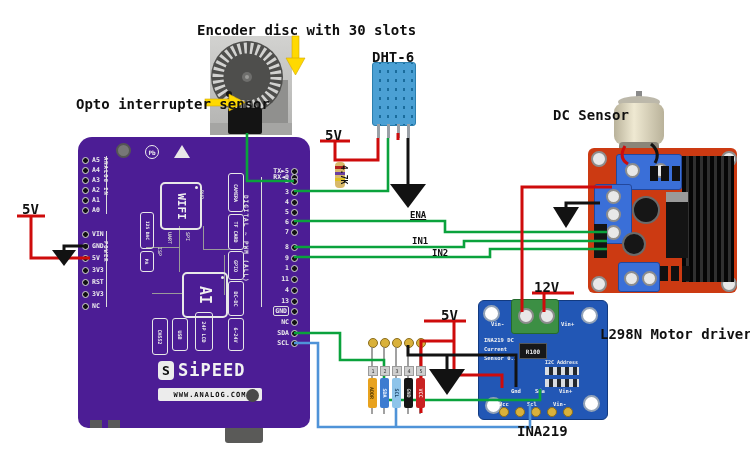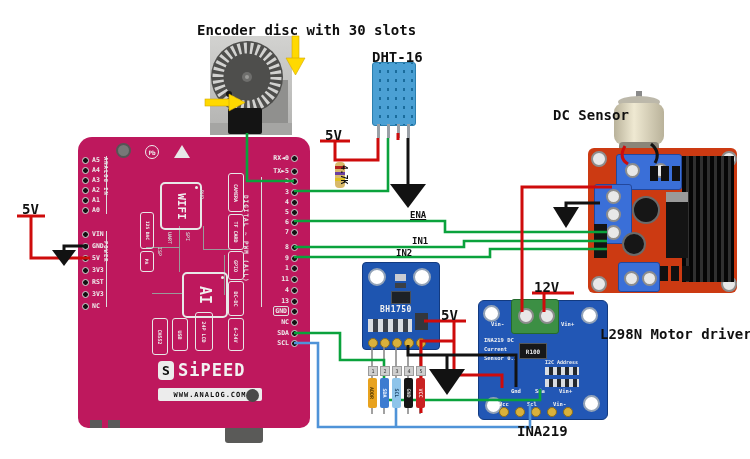--- a/index.html
+++ b/index.html
@@ -3,21 +3,21 @@
 <meta charset="utf-8">
 <style>
   html,body{margin:0;padding:0;background:#fff;}
   .stage{position:relative;width:750px;height:459px;background:#ffffff;
          font-family:"DejaVu Sans Mono",monospace;overflow:hidden;}
   .lbl{position:absolute;font-weight:bold;color:#101010;font-size:14px;
        white-space:nowrap;z-index:70;}
   .lbl.small{font-size:9px;}
   
   .board{position:absolute;left:78px;top:137px;width:232px;height:291px;
-         background:#be185d;border-radius:14px 14px 10px 10px;z-index:10;}
+         background:#4c1d95;border-radius:14px 14px 10px 10px;z-index:10;}
   .lpin,.ppin{position:absolute;left:4px;display:flex;align-items:center;gap:3px;
         color:#eee;font-size:6.5px;font-weight:bold;height:10px;}
   .rpin{position:absolute;right:12px;display:flex;align-items:center;gap:2px;
         color:#eee;font-size:6.5px;font-weight:bold;height:10px;}
   .pad{width:5px;height:5px;border-radius:50%;background:#111;border:1.5px solid #d8d8d8;flex:0 0 auto;}
   .boxed{border:1px solid #ddd;border-radius:2px;padding:0 1px;}
   .vlabel{position:absolute;transform-origin:0 0;transform:rotate(90deg);
           font-size:5.5px;color:#e8e8e8;font-weight:bold;letter-spacing:1px;white-space:nowrap;}
   .groupline{position:absolute;width:1px;background:#ddd;}
   .mbox{position:absolute;border:1px solid #e8e8e8;border-radius:3px;
@@ -141,21 +141,21 @@
         <span class="pad"></span>
         <span>3V3</span>
       </div>
     <div class="lpin" style="top:164px">
         <span class="pad"></span>
         <span>NC</span>
       </div>
     <div class="groupline" style="left:28px;top:94px;height:76px;"></div>
     <div class="vlabel" style="left:31px;top:104px;">POWER</div>
 
-    <div class="rpin" style="top:16px">
+    <div class="rpin" style="top:35px">
         <span>RX◄0</span>
         <span class="pad"></span>
       </div>
     <div class="rpin" style="top:29px">
         <span>TX►5</span>
         <span class="pad"></span>
       </div>
     <div class="rpin" style="top:39px">
         <span>2</span>
         <span class="pad"></span>
@@ -331,31 +331,20 @@
     <div style="position:absolute;left:44px;top:48px;width:24px;height:24px;border-radius:50%;background:#161616;border:2px solid #6a6a6a;"></div>
     <div style="position:absolute;left:34px;top:84px;width:20px;height:20px;border-radius:50%;background:#161616;border:2px solid #6a6a6a;"></div>
     <div style="position:absolute;left:62px;top:18px;width:8px;height:15px;background:#101010;"></div>
     <div style="position:absolute;left:73px;top:18px;width:8px;height:15px;background:#101010;"></div>
     <div style="position:absolute;left:84px;top:18px;width:8px;height:15px;background:#101010;"></div>
     <div style="position:absolute;left:72px;top:118px;width:8px;height:15px;background:#101010;"></div>
     <div style="position:absolute;left:83px;top:118px;width:8px;height:15px;background:#101010;"></div>
     <div style="position:absolute;left:94px;top:118px;width:8px;height:15px;background:#101010;"></div>
   </div>
 
-  <div class="bh">
-    <div class="hole" style="left:5px;top:5px;width:14px;height:14px;"></div>
-    <div class="hole" style="left:50px;top:5px;width:14px;height:14px;"></div>
-    <div style="position:absolute;left:32px;top:11px;width:11px;height:7px;background:#c9ccd2;"></div>
-    <div style="position:absolute;left:32px;top:20px;width:11px;height:5px;background:#3a3f46;"></div>
-    <div style="position:absolute;left:28px;top:28px;width:18px;height:11px;background:#1d2126;border:1px solid #4a5058;"></div>
-    <div class="silk" style="left:17px;top:42px;font-size:8px;letter-spacing:0.5px;">BH1750</div>
-    <div style="position:absolute;left:52px;top:50px;width:13px;height:17px;background:#33373d;"></div>
-    <div style="position:absolute;left:5px;top:56px;width:44px;height:13px;
-                background:repeating-linear-gradient(90deg,#d9dde2 0 5px,#39404a 5px 10px);"></div>
-  </div>
   <div class="goldpad" style="left:368px;top:338px;"></div>
   <div class="goldpad" style="left:380px;top:338px;"></div>
   <div class="goldpad" style="left:392px;top:338px;"></div>
   <div class="goldpad" style="left:404px;top:338px;"></div>
   <div class="goldpad" style="left:416px;top:338px;"></div>
 
   <div class="numtag" style="left:368px;">1</div>
   <div class="numtag" style="left:380px;">2</div>
   <div class="numtag" style="left:392px;">3</div>
   <div class="numtag" style="left:404px;">4</div>
@@ -454,26 +443,27 @@
 
     <g fill="#ffd900" stroke="#d4a800" stroke-width="0.6">
       <rect x="292" y="36" width="7" height="24"></rect>
       <polygon points="286,58 305,58 295.5,75"></polygon>
       <rect x="205" y="99" width="26" height="7"></rect>
       <polygon points="229,94 229,111 245,102.5"></polygon>
     </g>
   </svg>
 
   <div class="lbl" style="left:197px;top:22px;">Encoder disc with 30 slots</div>
-  <div class="lbl" style="left:372px;top:49px;">DHT-16</div>
+  <div class="lbl" style="left:76px;top:96px;">Opto interrupter sensor</div>
+  <div class="lbl" style="left:372px;top:49px;">DHT-6</div>
   <div class="lbl" style="left:553px;top:107px;">DC Sensor</div>
   <div class="lbl" style="left:600px;top:296px;margin-top:30px;">L298N Motor driver</div>
   <div class="lbl" style="left:517px;top:423px;">INA219</div>
   <div class="lbl" style="left:22px;top:201px;">5V</div>
   <div class="lbl" style="left:325px;top:127px;">5V</div>
   <div class="lbl" style="left:441px;top:307px;">5V</div>
   <div class="lbl" style="left:534px;top:279px;">12V</div>
   <div class="lbl small" style="left:348px;top:165px;transform:rotate(90deg);transform-origin:0 0;font-size:8px;">4.7K</div>
   <div class="lbl small" style="left:410px;top:210px;text-decoration:underline;">ENA</div>
   <div class="lbl small" style="left:412px;top:236px;">IN1</div>
-  <div class="lbl small" style="left:396px;top:248px;">IN2</div>
+  <div class="lbl small" style="left:432px;top:248px;">IN2</div>
 
 </div>
 
 </body></html>

